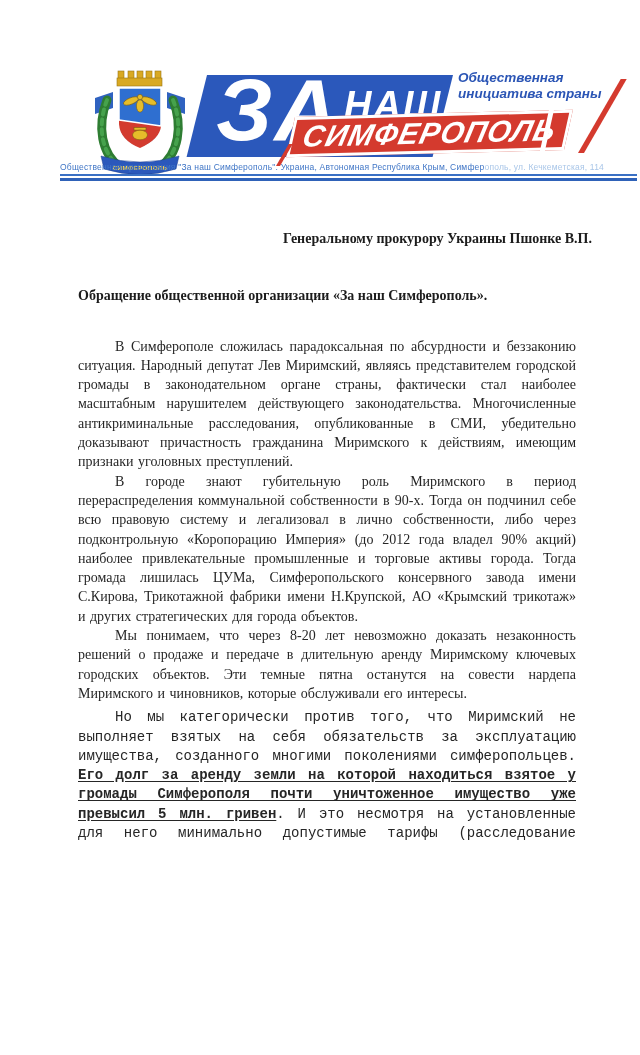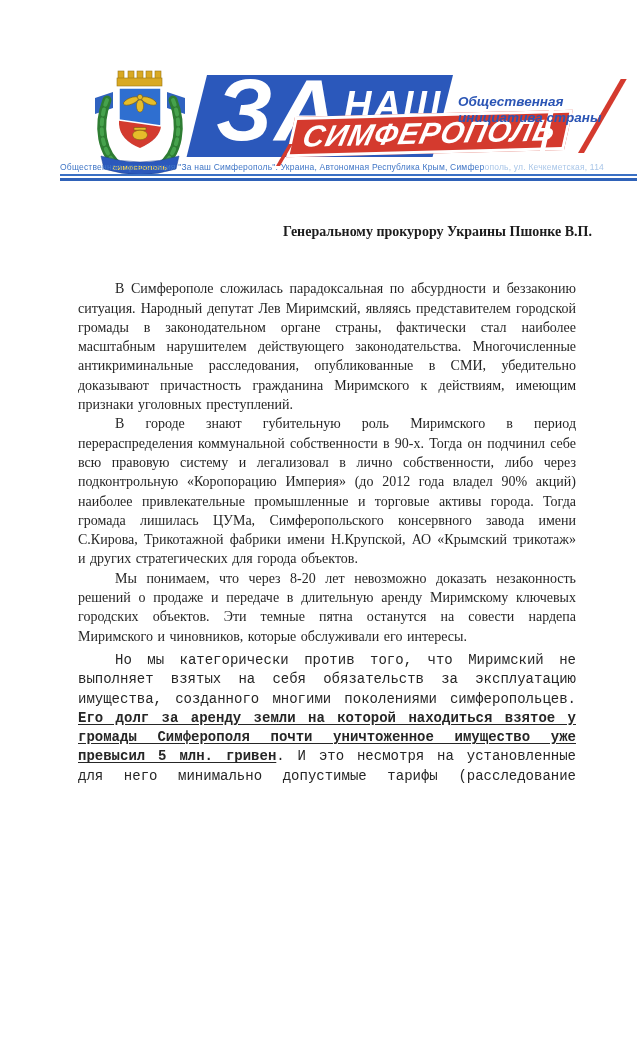--- a/index.html
+++ b/index.html
@@ -17,32 +17,32 @@
               background:#d43a2e;border:3px solid #ffffff;box-sizing:border-box;
               transform:rotate(-1.5deg) skewX(-14deg);transform-origin:top left;
               display:flex;align-items:center;justify-content:center;}
   .banner-red .city{color:#ffffff;font-family:"Liberation Sans",sans-serif;font-style:italic;
               font-weight:bold;font-size:30px;line-height:34px;letter-spacing:1px;white-space:nowrap;}
   .banner-cut{position:absolute;right:16px;top:-4px;width:5px;height:46px;background:#ffffff;}
   .slash-right{position:absolute;left:578px;top:63px;width:6px;height:74px;background:#d43a2e;
                transform:skewX(-30deg);transform-origin:bottom left;}
   .slash-left{position:absolute;left:276px;top:128px;width:4px;height:22px;background:#d43a2e;
               transform:skewX(-30deg);transform-origin:bottom left;}
-  .tagline{position:absolute;left:458px;top:78px;color:#2b55b5;
+  .tagline{position:absolute;left:458px;top:54px;color:#2b55b5;
            font-family:"Liberation Sans",sans-serif;font-style:italic;font-weight:bold;
            font-size:13.5px;line-height:16px;white-space:nowrap;}
   .address{position:absolute;left:60px;top:146px;width:578px;
            font-family:"Liberation Sans",sans-serif;font-size:8.5px;letter-spacing:0.2px;
            color:#4076c6;white-space:nowrap;}
   .address .faded{color:#a9c6e8;}
   .rule{position:absolute;left:60px;width:577px;background:#3a70c4;}
   .rule1{top:158px;height:2px;}
   .rule2{top:162px;height:3px;background:#2f62b8;}
   
-  .body-block{position:absolute;left:78px;top:206px;width:498px;font-size:14px;line-height:19.3px;}
+  .body-block{position:absolute;left:78px;top:213px;width:498px;font-size:14px;line-height:19.3px;}
   .recipient{font-weight:bold;text-align:right;margin:0 -16px 38px 0;color:#1c1c1c;}
   .subject{font-weight:bold;margin:0 0 31px 0;color:#1c1c1c;}
   .salutation{font-weight:bold;font-style:italic;margin:0 0 7px 0;color:#1c1c1c;}
   .para{margin:0;text-align:justify;text-indent:37px;word-spacing:1px;}
   .para-last{margin-top:5px;text-align-last:justify;font-family:Liberation Mono, monospace;}
   .emph{font-weight:bold;text-decoration:underline;text-underline-offset:2px;}
   .scan-edge{position:absolute;left:0;top:1042px;width:640px;height:8px;background:#ececec;}
 </style>
 </head>
 <body>
@@ -106,20 +106,21 @@
       <div>инициатива страны</div>
     </div>
 
     <div class="address"><span>Общественная организация "За наш Симферополь". Украина, Автономная Республика Крым, Симфер</span><span class="faded">ополь, ул. Кечкеметская, 114</span></div>
     <div class="rule rule1"></div>
     <div class="rule rule2"></div>
   </div>
 
   <div class="body-block">
     <p class="recipient">Генеральному прокурору Украины Пшонке В.П.</p>
+    <p class="subject">Обращение общественной организации «За наш Симферополь».</p>
     <p class="para">В Симферополе сложилась парадоксальная по абсурдности и беззаконию ситуация. Народный депутат Лев Миримский, являясь представителем городской громады в законодательном органе страны, фактически стал наиболее масштабным нарушителем действующего законодательства. Многочисленные антикриминальные расследования, опубликованные в СМИ, убедительно доказывают причастность гражданина Миримского к действиям, имеющим признаки уголовных преступлений.</p>
     <p class="para">В городе знают губительную роль Миримского в период перераспределения коммунальной собственности в 90-х. Тогда он подчинил себе всю правовую систему и легализовал в лично собственности, либо через подконтрольную «Коропорацию Империя» (до 2012 года владел 90% акций) наиболее привлекательные промышленные и торговые активы города. Тогда громада лишилась ЦУМа, Симферопольского консервного завода имени С.Кирова, Трикотажной фабрики имени Н.Крупской, АО «Крымский трикотаж» и других стратегических для города объектов.</p>
     <p class="para">Мы понимаем, что через 8-20 лет невозможно доказать незаконность решений о продаже и передаче в длительную аренду Миримскому ключевых городских объектов. Эти темные пятна останутся на совести нардепа Миримского и чиновников, которые обслуживали его интересы.</p>
     <p class="para para-last"><span>Но мы категорически против того, что Миримский не выполняет взятых на себя обязательств за эксплуатацию имущества, созданного многими поколениями симферопольцев. </span><span class="emph">Его долг за аренду земли на которой находиться взятое у громады Симферополя почти уничтоженное имущество уже превысил 5 млн. гривен</span><span>. И это несмотря на установленные для него минимально допустимые тарифы (расследование</span></p>
   </div>
 
   <div class="scan-edge"></div>
 </div>
 
 </body></html>

